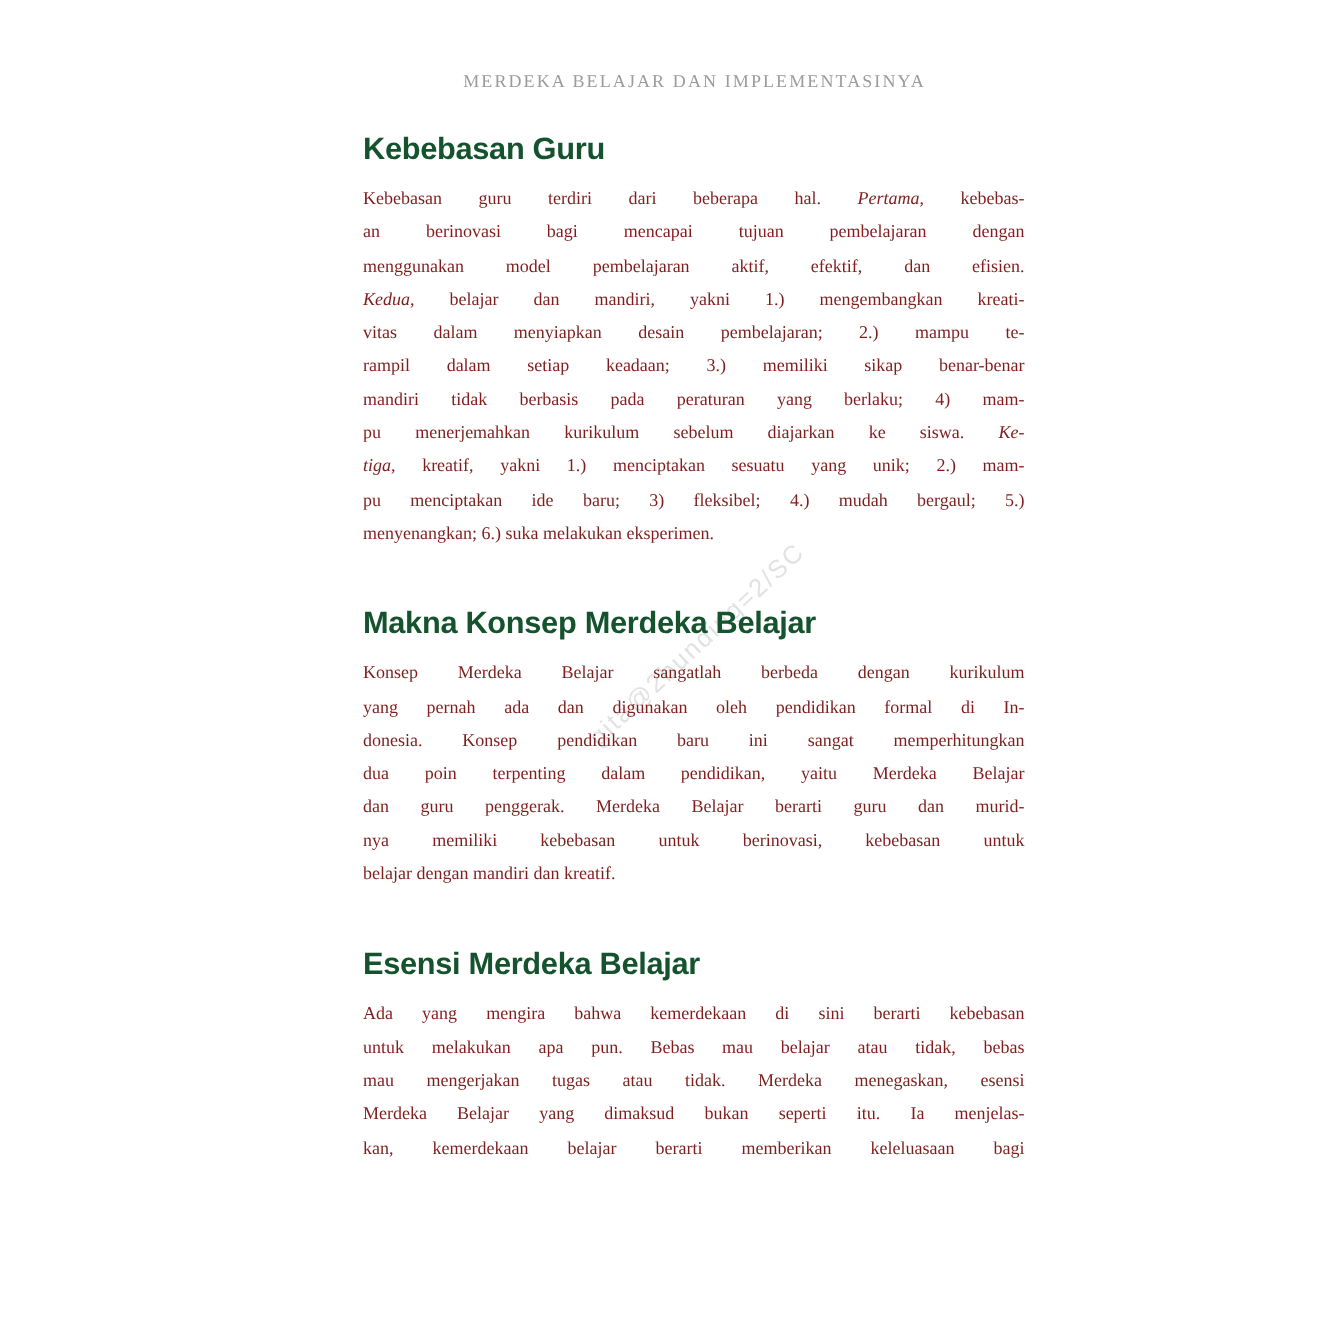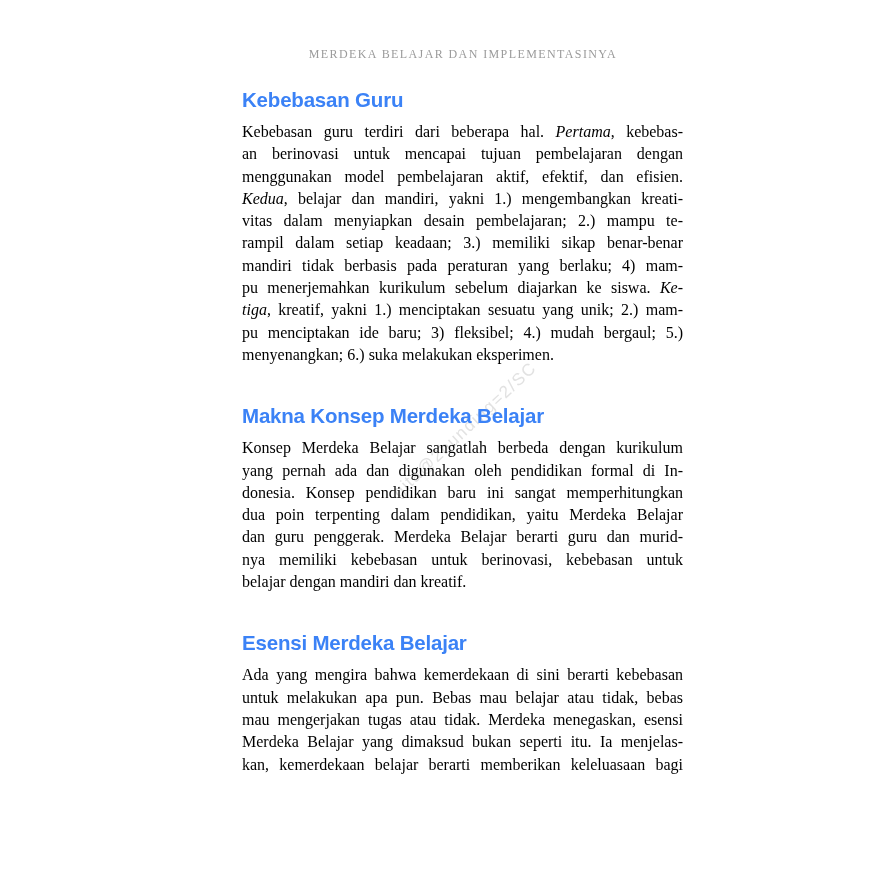--- a/index.html
+++ b/index.html
@@ -45,28 +45,28 @@
     width: 441px;
     z-index: 2;
     color: #232323;
   }
   .section-heading {
     font-family: "Liberation Sans", sans-serif;
     font-weight: bold;
     font-size: 20.5px;
     line-height: 25px;
     letter-spacing: -0.2px;
-    color: #3b82f6;
+    color: #14532d;
     margin: 37px 0 9px 0;
   }
   .section-heading:first-child { margin-top: 0; }
   .paragraph {
-    font-size: 16px;
+    font-size: 12px;
     line-height: 22.3px;
-    color: #000000;
+    color: #7f1d1d;
   }
   .pline {
     text-align: justify;
     text-align-last: justify;
     text-justify: inter-word;
   }
   .pline.no-just {
     text-align-last: left;
   }
   .pline em {
@@ -90,21 +90,21 @@
 
 <div class="page">
   <div class="running-title">MERDEKA BELAJAR DAN IMPLEMENTASINYA</div>
 
   <div class="watermark">gita@2bunding=2/SC</div>
 
   <main class="content">
       <h2 class="section-heading">Kebebasan Guru</h2>
       <div class="paragraph">
         <div class="pline"><span>Kebebasan guru terdiri dari beberapa hal. </span><em>Pertama</em><span>, kebebas-</span></div>
-        <div class="pline"><span>an berinovasi untuk mencapai tujuan pembelajaran dengan</span></div>
+        <div class="pline"><span>an berinovasi bagi mencapai tujuan pembelajaran dengan</span></div>
         <div class="pline"><span>menggunakan model pembelajaran aktif, efektif, dan efisien.</span></div>
         <div class="pline"><em>Kedua</em><span>, belajar dan mandiri, yakni 1.) mengembangkan kreati-</span></div>
         <div class="pline"><span>vitas dalam menyiapkan desain pembelajaran; 2.) mampu te-</span></div>
         <div class="pline"><span>rampil dalam setiap keadaan; 3.) memiliki sikap benar-benar</span></div>
         <div class="pline"><span>mandiri tidak berbasis pada peraturan yang berlaku; 4) mam-</span></div>
         <div class="pline"><span>pu menerjemahkan kurikulum sebelum diajarkan ke siswa. </span><em>Ke-</em></div>
         <div class="pline"><em>tiga</em><span>, kreatif, yakni 1.) menciptakan sesuatu yang unik; 2.) mam-</span></div>
         <div class="pline"><span>pu menciptakan ide baru; 3) fleksibel; 4.) mudah bergaul; 5.)</span></div>
         <div class="pline no-just"><span>menyenangkan; 6.) suka melakukan eksperimen.</span></div>
       </div>

